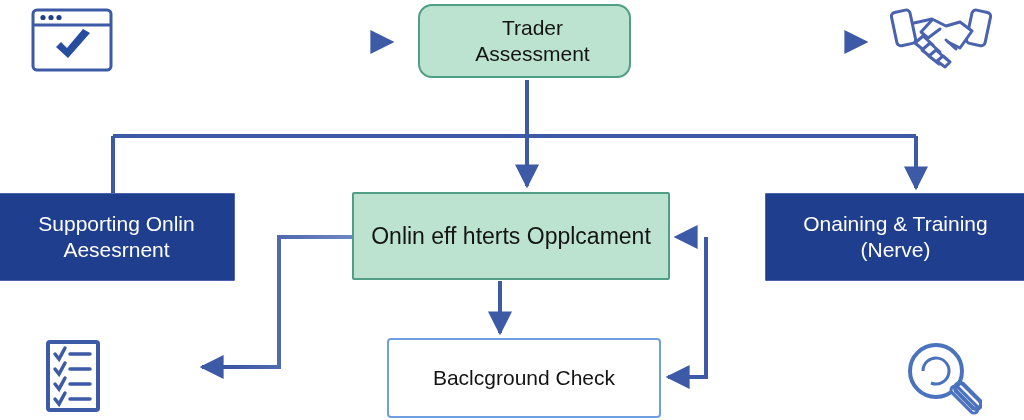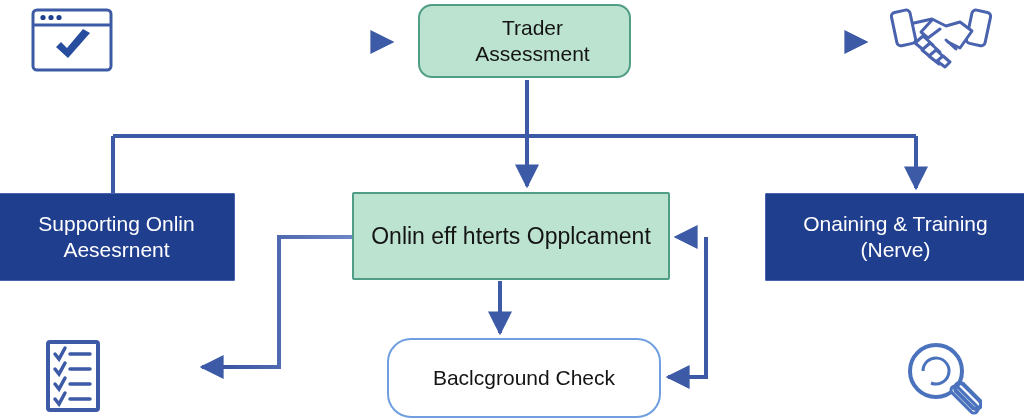--- a/index.html
+++ b/index.html
@@ -63,21 +63,21 @@
     background: #203e8e;
     border: 1px solid #4a63ae;
     border-radius: 1px;
     color: #ffffff;
     font-size: 21px;
   }
   
   .node-white-round {
     background: #ffffff;
     border: 2px solid #6f9fe0;
-    border-radius: 24px;
+    border-radius: 4px;
     color: #141414;
     font-size: 21px;
   }
 
   .icon {
     position: absolute;
     z-index: 4;
   }
 </style>
 </head>

